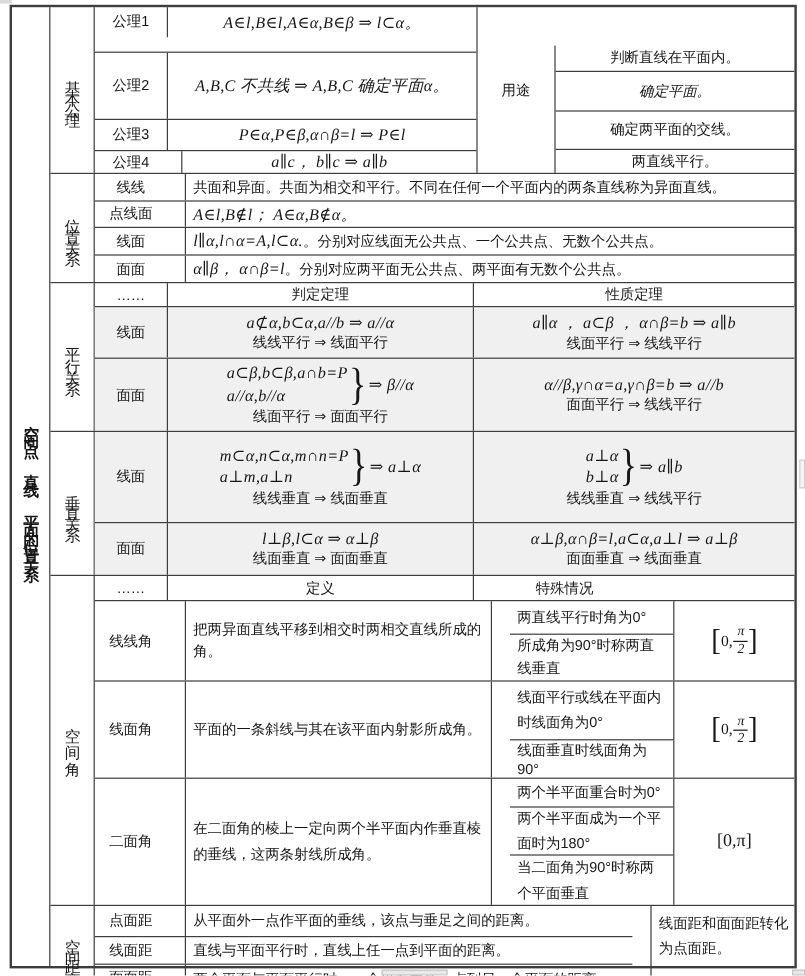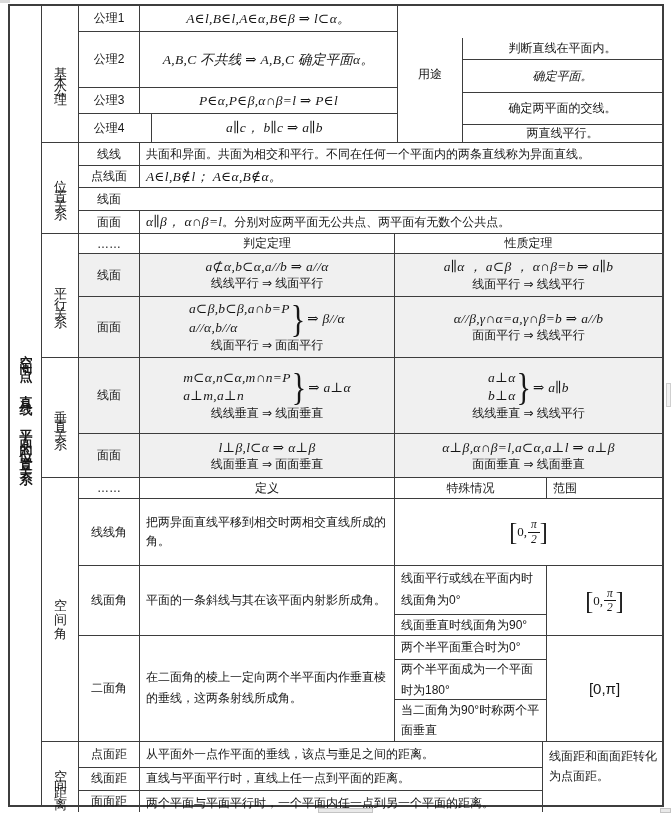--- a/index.html
+++ b/index.html
@@ -14,21 +14,21 @@
   }
   .tbl{
     position:absolute;left:8px;top:4px;width:656px;height:803px;
     display:flex;border:2px solid var(--bc);background:#fff;
   }
   .row{display:flex;flex-direction:row;}
   .col{display:flex;flex-direction:column;}
   .bl{border-left:1px solid var(--bc);}
   .bt{border-top:1px solid var(--bc);}
   .cell{display:flex;align-items:center;justify-content:center;text-align:center;overflow:hidden;}
-  .left{justify-content:flex-start;text-align:left;padding-left:6px;padding-right:4px;}
+  .left{justify-content:flex-start;text-align:left;padding-left:6px;padding-right:4px;margin-left:15px;}
   .vlab{
     display:flex;align-items:center;justify-content:center;
     writing-mode:vertical-lr;text-orientation:upright;
     font-size:13px;letter-spacing:9px;
   }
   .title-col{flex:0 0 31px;font-weight:bold;letter-spacing:7px;font-size:13px;}
   .sec-col{flex:0 0 36px;}
   .main{flex:1;display:flex;flex-direction:column;}
   .sub{flex:0 0 60px;font-size:12px;}
   .fm{font-family:"Liberation Serif","DejaVu Serif",serif;font-style:italic;font-size:13.5px;letter-spacing:0.3px;}
@@ -40,42 +40,42 @@
   .sys .lines{display:flex;flex-direction:column;align-items:flex-start;line-height:1.35;}
   .brace{
     font-family:"Liberation Serif",serif;font-style:normal;font-weight:300;
     transform:scaleY(1.25);margin:0 2px 0 1px;
   }
   .brace.b2{font-size:30px;}
   .rng{display:flex;align-items:center;font-family:"Liberation Serif","DejaVu Serif",serif;font-size:13px;}
   .rng .brk{font-size:24px;font-weight:300;transform:scaleY(1.05);line-height:1;}
   .frac{display:inline-flex;flex-direction:column;align-items:center;font-size:11.5px;line-height:1.15;margin-left:1px;font-style:italic;}
   .frac .num{border-bottom:1px solid #161616;padding:0 3px;}
-  .rngtxt{font-family:Liberation Sans, sans-serif;font-size:15px;}
+  .rngtxt{font-family:Liberation Serif, serif;font-size:15px;}
   .artifact{position:absolute;background:#e9e9e9;border:1px solid #c4c4c4;}
   .note-cell{align-items:flex-start;padding-top:4px;line-height:1.7;}
 </style>
 </head>
 <body>
 
 <div class="tbl">
 
   <div class="vlab title-col cell">空间点、直线、平面的位置关系</div>
 
   <div class="main bl">
 
     <div class="row" style="flex:0 0 126px;">
       <div class="vlab sec-col cell">基本公理</div>
       <div class="row bl" style="flex:1;">
         <div class="col" style="flex:0 0 318px;">
           <div class="row" style="flex:0 0 25px;">
             <div class="cell sub">公理1</div>
             <div class="cell bl fm" style="flex:1;">A∈l,B∈l,A∈α,B∈β ⇒ l⊂α。</div>
           </div>
-          <div class="row bt" style="flex:0 0 56px;">
+          <div class="row bt" style="flex:0 0 56px;margin-top:12px;">
             <div class="cell sub">公理2</div>
             <div class="cell bl fm" style="flex:1;">A,B,C 不共线 ⇒ A,B,C 确定平面α。</div>
           </div>
           <div class="row bt" style="flex:0 0 26px;">
             <div class="cell sub">公理3</div>
             <div class="cell bl fm" style="flex:1;">P∈α,P∈β,α∩β=l ⇒ P∈l</div>
           </div>
           <div class="row bt" style="flex:1;gap:12px;">
             <div class="cell sub">公理4</div>
             <div class="cell bl fm" style="flex:1;">a∥c， b∥c ⇒ a∥b</div>
@@ -101,20 +101,24 @@
           </div>
         </div>
         <div class="row bt" style="flex:0 0 22px;">
           <div class="cell sub">点线面</div>
           <div class="cell bl left" style="flex:1;">
             <span class="fm">A∈l,B∉l；  A∈α,B∉α。</span>
           </div>
         </div>
         <div class="row bt" style="flex:0 0 23px;">
           <div class="cell sub">线面</div>
+          <div class="cell bl left" style="flex:1;">
+            <span class="fm">l∥α,l∩α=A,l⊂α.</span>
+              <span>。分别对应线面无公共点、一个公共点、无数个公共点。</span>
+          </div>
         </div>
         <div class="row bt" style="flex:1;">
           <div class="cell sub">面面</div>
           <div class="cell bl left" style="flex:1;">
             <span class="fm">α∥β， α∩β=l</span>
               <span>。分别对应两平面无公共点、两平面有无数个公共点。</span>
           </div>
         </div>
       </div>
     </div>
@@ -201,26 +205,29 @@
       </div>
     </div>
 
     <div class="row bt" style="flex:0 0 250px;">
       <div class="vlab sec-col cell" style="letter-spacing:14px;">空间角</div>
       <div class="col bl" style="flex:1;">
         <div class="row" style="flex:0 0 20px;">
           <div class="cell sub hdr">……</div>
           <div class="cell bl hdr" style="flex:0 0 255px;">定义</div>
           <div class="cell bl hdr" style="flex:0 0 152px;">特殊情况</div>
-          <div class="cell bl hdr left" style="flex:1;align-items:flex-start;padding-top:2px;">范围</div>
         </div>
 
         <div class="row bt" style="flex:0 0 67px;">
           <div class="cell sub">线线角</div>
           <div class="cell bl left" style="flex:0 0 255px;line-height:1.6;">把两异面直线平移到相交时两相交直线所成的角。</div>
+          <div class="col bl" style="flex:0 0 152px;">
+            <div class="cell left" style="flex:0 0 27px;">两直线平行时角为0°</div>
+            <div class="cell bt left" style="flex:1;line-height:1.6;">所成角为90°时称两直线垂直</div>
+          </div>
           <div class="cell bl" style="flex:1;">
             <span class="rng">
                 <span class="brk">[</span>
                 <span>0,</span>
                 <span class="frac">
                   <span class="num">π</span>
                   <span>2</span>
                 </span>
                 <span class="brk">]</span>
               </span>

